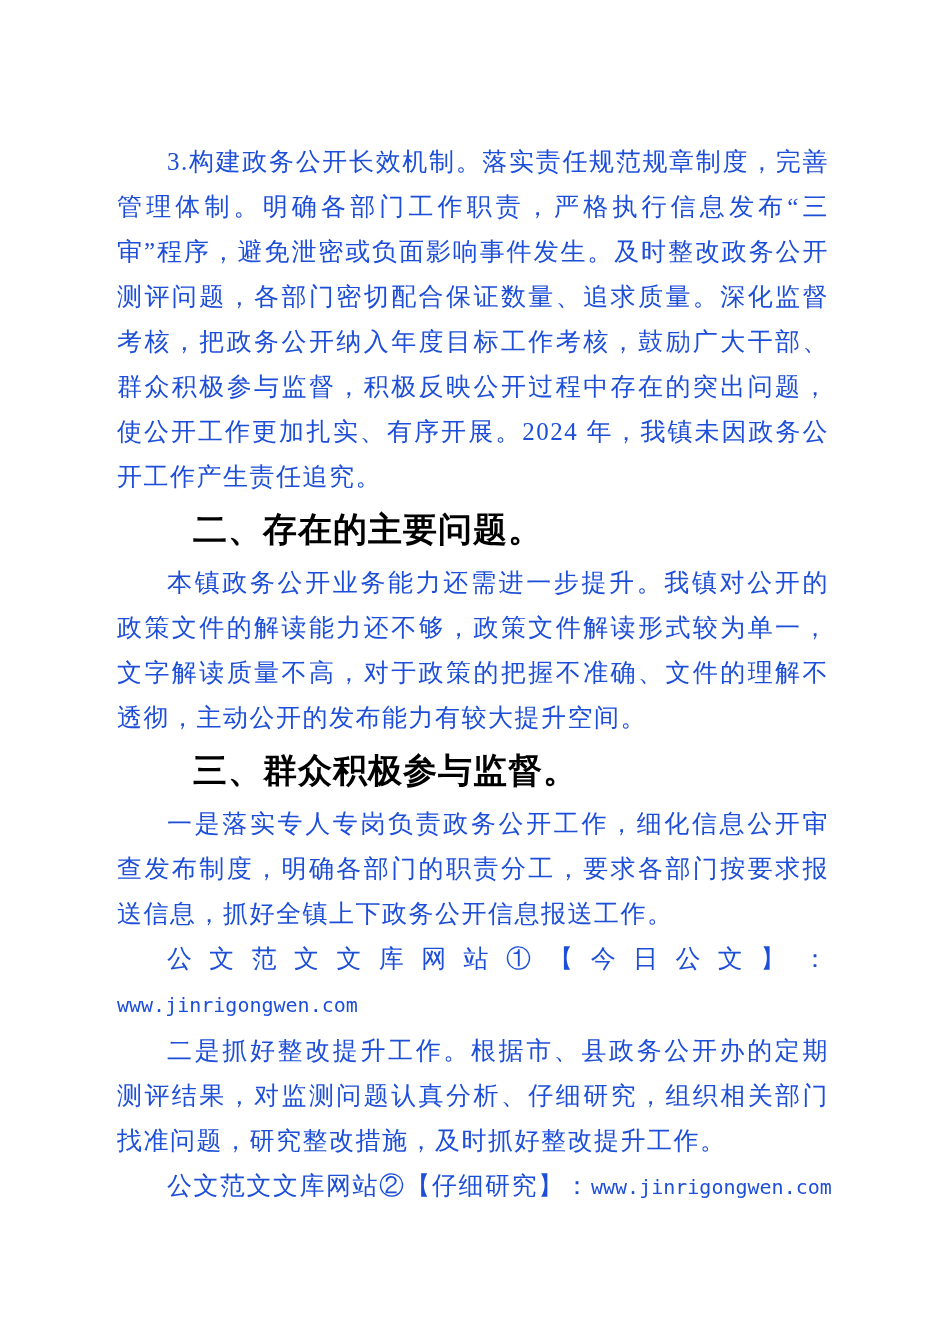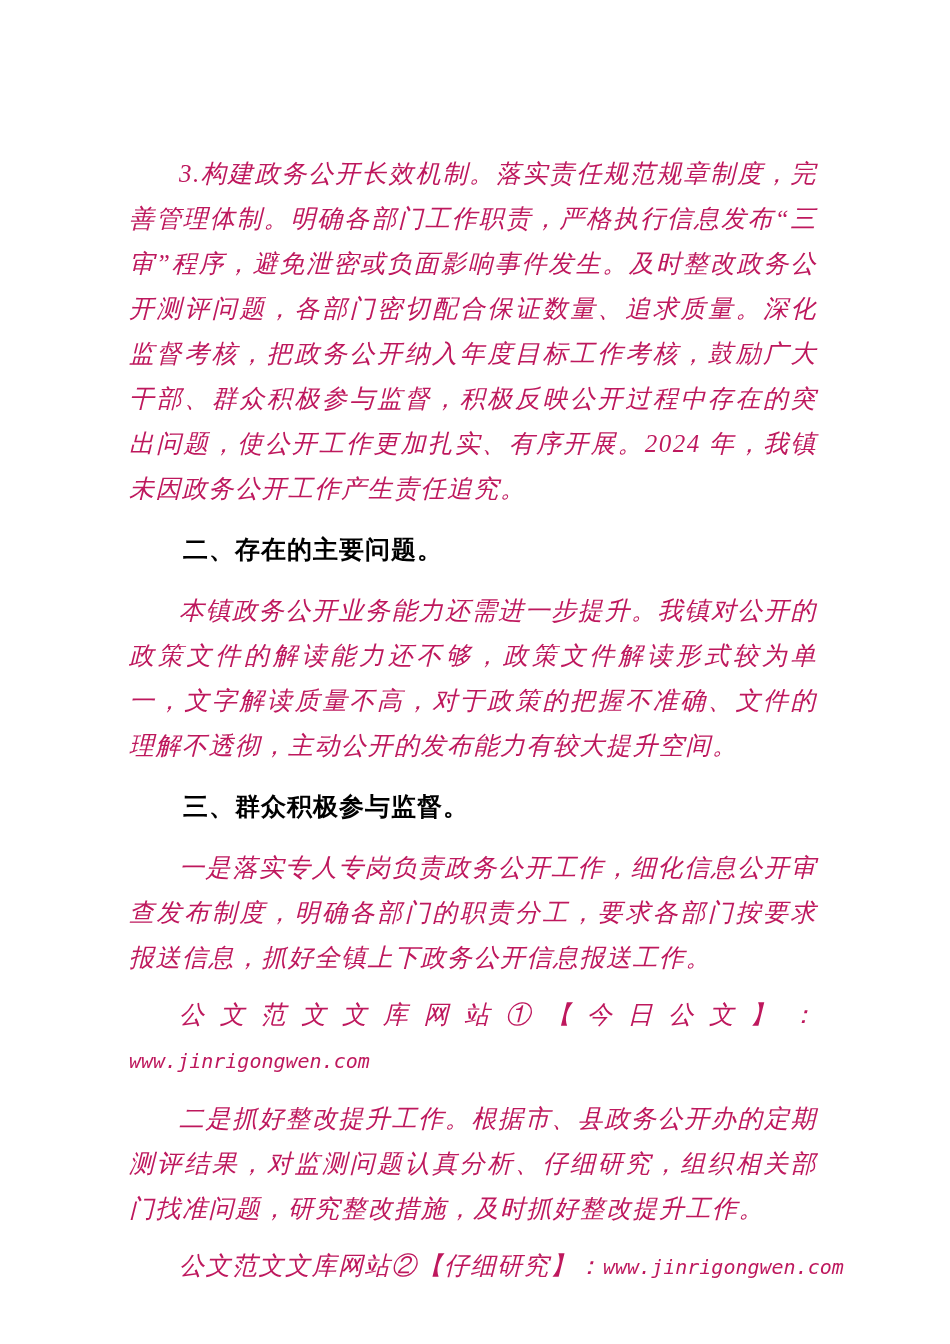--- a/index.html
+++ b/index.html
@@ -22,35 +22,34 @@
     height: 1344px;
     background: #ffffff;
   }
   .content {
     position: absolute;
     left: 117px;
     top: 139px;
     width: 712px;
   }
   .para {
-    margin: 12px;
+    margin: 0;
     font-family: "Liberation Serif", serif;
     font-size: 25px;
     line-height: 45px;
     letter-spacing: 1.5px;
     text-align: justify;
     text-indent: 2em;
-    color: #be185d;
-    font-style: italic;
+    color: #1d4ed8;
   }
   .heading {
-    margin: 16px;
+    margin: 8px;
     font-family: Liberation Sans, sans-serif;
     font-weight: 700;
-    font-size: 25px;
+    font-size: 34px;
     line-height: 45px;
     letter-spacing: 1px;
     text-align: justify;
     text-indent: 2em;
     color: #000000;
   }
   .footer-line .site-label {
     letter-spacing: 1.5px;
   }
   .site-url {

